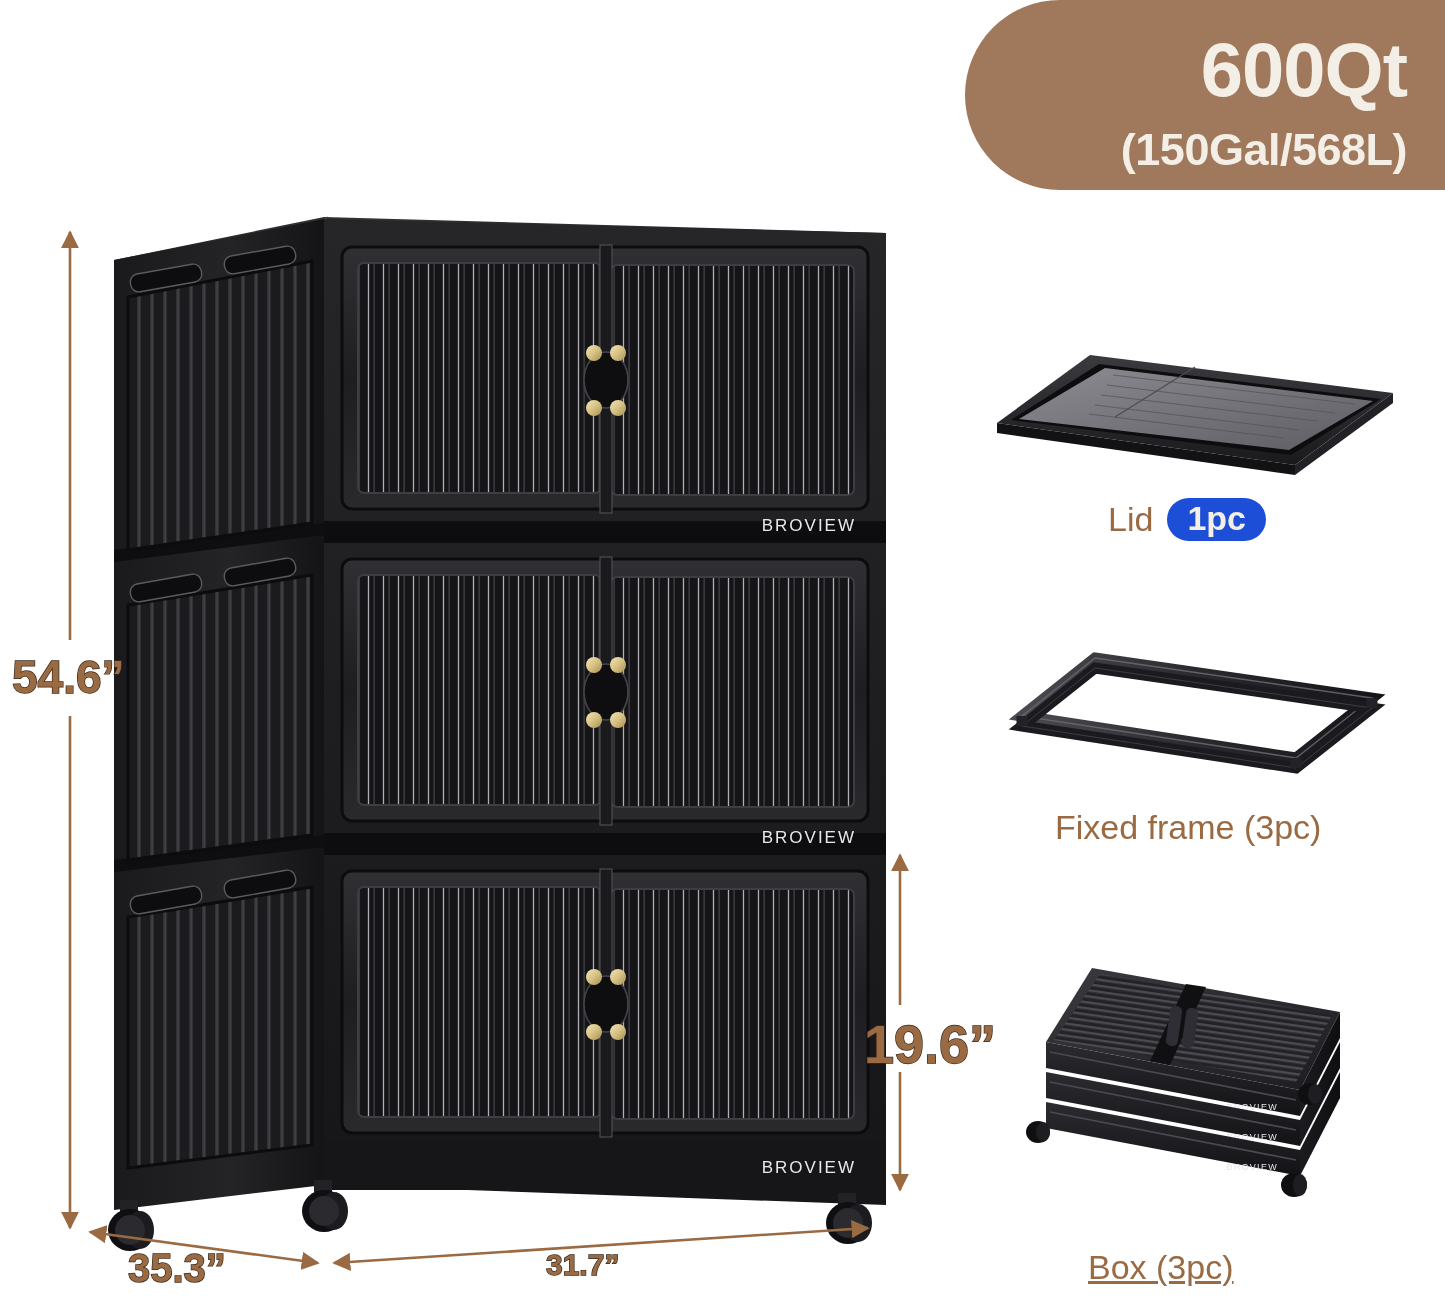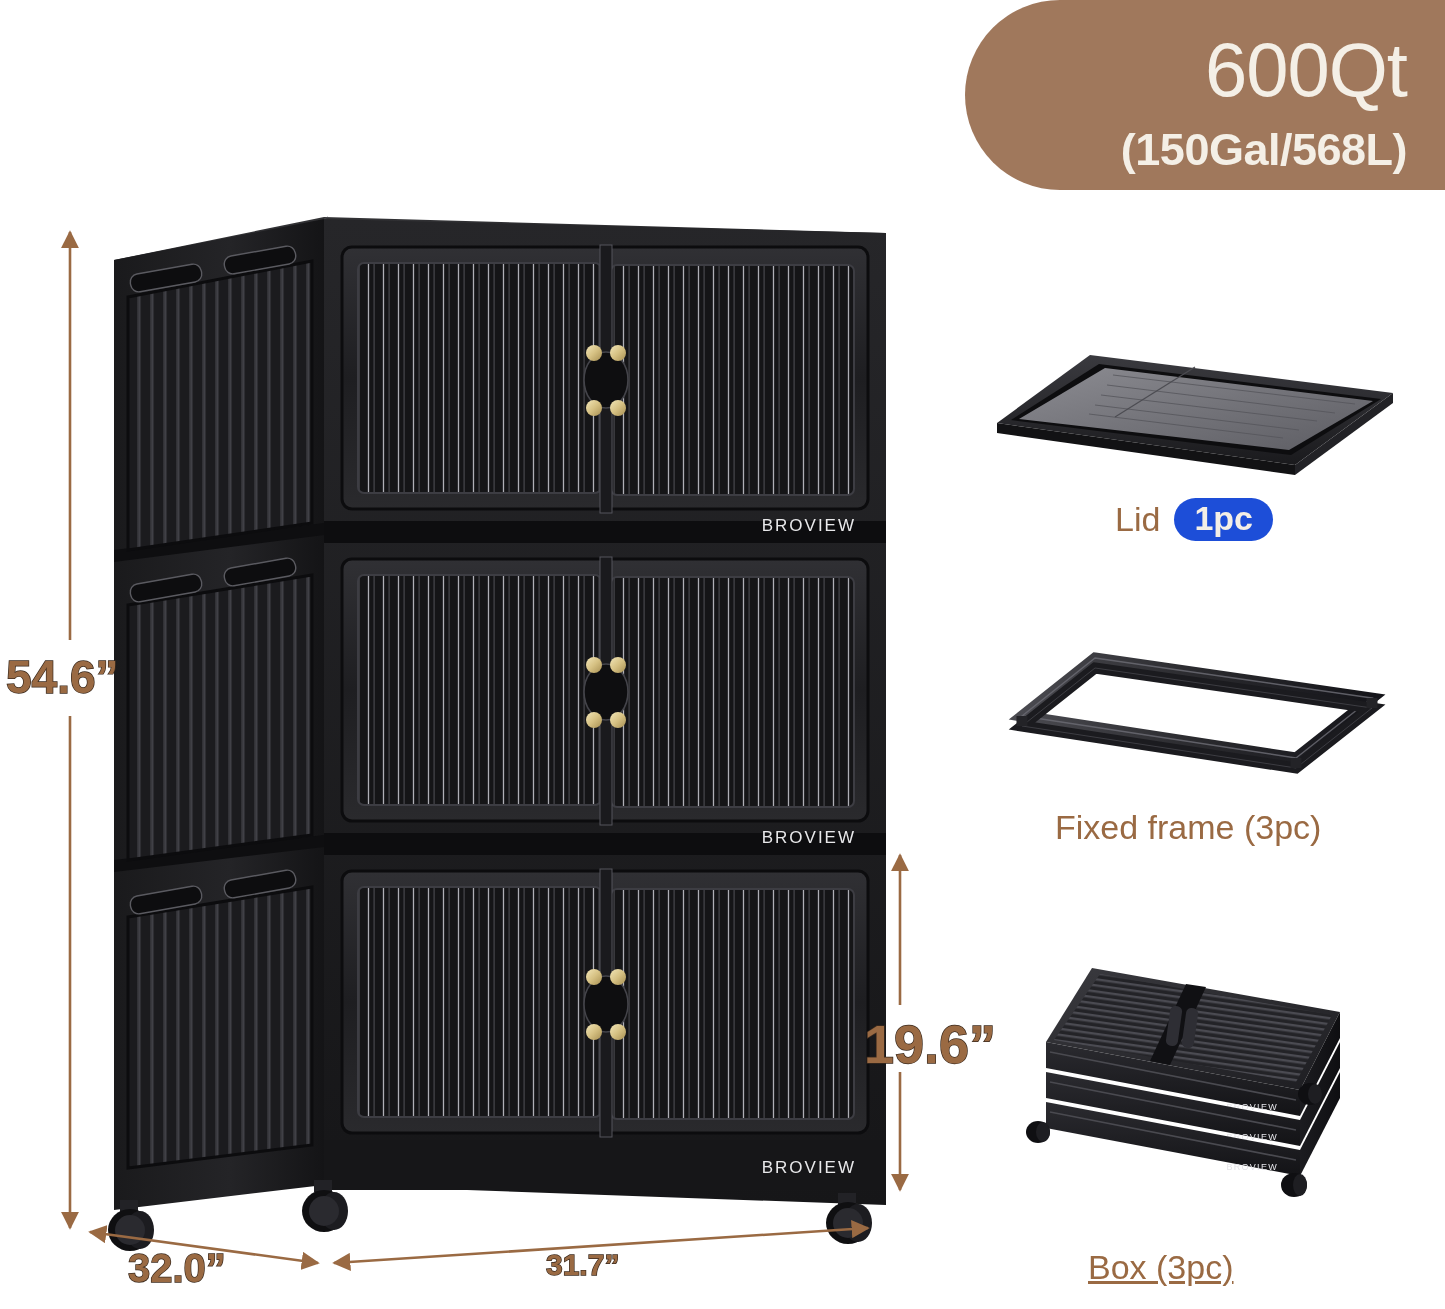--- a/index.html
+++ b/index.html
@@ -21,60 +21,60 @@
     border-radius:0 0 0 0;
     border-top-left-radius:105px;
     border-bottom-left-radius:105px;
     box-sizing:border-box;
     display:flex;flex-direction:column;
     align-items:flex-end;justify-content:center;
     padding-right:48px;
     color:#f4efe6;
   }
   #capacity-badge .big{
-    font-size:76px;font-weight:normal;line-height:0.95;
+    font-size:76px;font-weight:bold;line-height:0.95;
     letter-spacing:-1px;
     margin-top:18px;
   }
   #capacity-badge .sub{
     font-size:45px;font-weight:bold;line-height:1.05;
     margin-top:20px;letter-spacing:-0.5px;
   }
 
   
   .dim-label{
     position:absolute;
     font-weight:bold;
     color:#9a6a43;
     -webkit-text-stroke:1.4px #3a2a1e;
     paint-order:stroke fill;
     white-space:nowrap;
   }
-  #dim-height-label{left:6px;top:650px;font-size:46px;}
+  #dim-height-label{left:12px;top:650px;font-size:46px;}
   #dim-depth-label{left:128px;top:1246px;font-size:40px;}
   #dim-width-label{left:546px;top:1248px;font-size:30px;}
   #dim-boxheight-label{left:864px;top:1013px;font-size:54px;}
 
   
   #arrows{position:absolute;left:0;top:0;width:1445px;height:1309px;}
 
   
   .part-caption{
     position:absolute;
     font-size:34px;color:#9a6a43;font-weight:normal;
     white-space:nowrap;
     display:flex;align-items:center;gap:14px;
   }
   .pill{
     background:#1d4ed8;color:#f4efe6;
     border-radius:999px;
     padding:3px 20px 6px 20px;
     font-size:34px;font-weight:bold;line-height:1;
   }
-  #lid-caption{left:1108px;top:498px;margin-left:7px;}
+  #lid-caption{left:1108px;top:498px;}
   #frame-caption{left:1055px;top:808px;}
   #box-caption{left:1088px;top:1248px;text-decoration:underline;}
 
   .part-art{position:absolute;}
   #lid-art{left:995px;top:345px;width:400px;height:130px;}
   #frame-art{left:1000px;top:650px;width:390px;height:140px;}
   #box-art{left:1010px;top:960px;width:390px;height:265px;}
 
   
   #cabinet{position:absolute;left:96px;top:205px;width:790px;height:1055px;}
@@ -399,17 +399,17 @@
     <g stroke="#9a6a43" stroke-width="2.6" fill="none" marker-start="url(#arrowHead)" marker-end="url(#arrowHead)">
       <line x1="90" y1="1232" x2="318" y2="1263"></line>
     </g>
 
     <g stroke="#9a6a43" stroke-width="2.6" fill="none" marker-start="url(#arrowHead)" marker-end="url(#arrowHead)">
       <line x1="334" y1="1263" x2="868" y2="1228"></line>
     </g>
   </svg>
 
   <div id="dim-height-label" class="dim-label">54.6”</div>
-  <div id="dim-depth-label" class="dim-label">32.0”</div>
+  <div id="dim-depth-label" class="dim-label">35.3”</div>
   <div id="dim-width-label" class="dim-label">31.7”</div>
   <div id="dim-boxheight-label" class="dim-label">19.6”</div>
 
 </div>
 
 </body></html>

